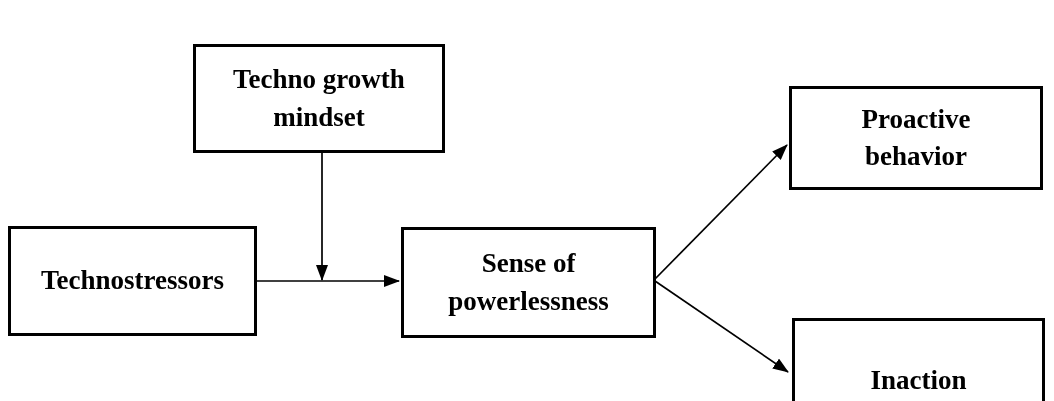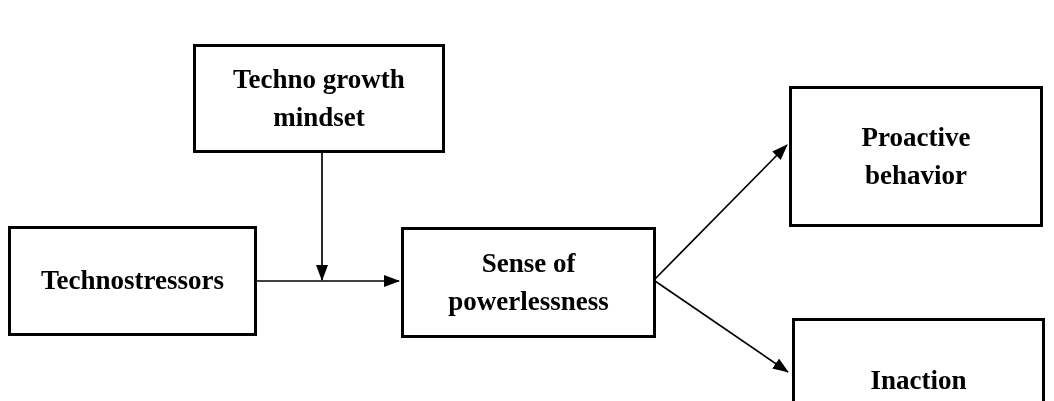--- a/index.html
+++ b/index.html
@@ -38,21 +38,21 @@
   .node-label {
     font-weight: bold;
     font-size: 27px;
     line-height: 1.38;
     color: #000000;
     white-space: pre-line;
   }
   .node-techno-growth   { left: 193px; top: 8px;   width: 252px; height: 109px; }
   .node-technostressors { left: 8px;   top: 190px; width: 249px; height: 110px; }
   .node-sense           { left: 401px; top: 191px; width: 255px; height: 111px; align-items: center; }
-  .node-proactive       { left: 789px; top: 50px;  width: 254px; height: 141px; }
+  .node-proactive       { left: 789px; top: 50px;  width: 254px; height: 104px; }
   .node-inaction        { left: 792px; top: 282px; width: 253px; height: 125px; }
 </style>
 </head>
 <body>
 
 <div class="canvas">
 
   <svg class="arrow-layer" viewBox="0 0 1054 401" xmlns="http://www.w3.org/2000/svg">
     <defs>
       <marker id="arrowhead" viewBox="0 0 16 12" refX="15" refY="6" markerWidth="16" markerHeight="12" markerUnits="userSpaceOnUse" orient="auto">

